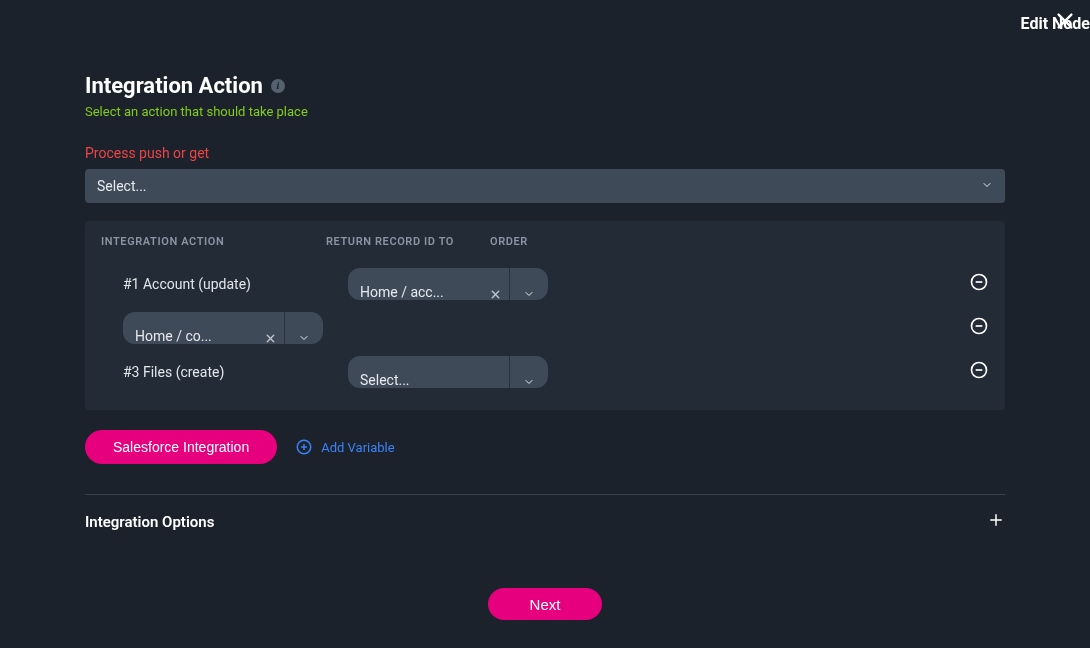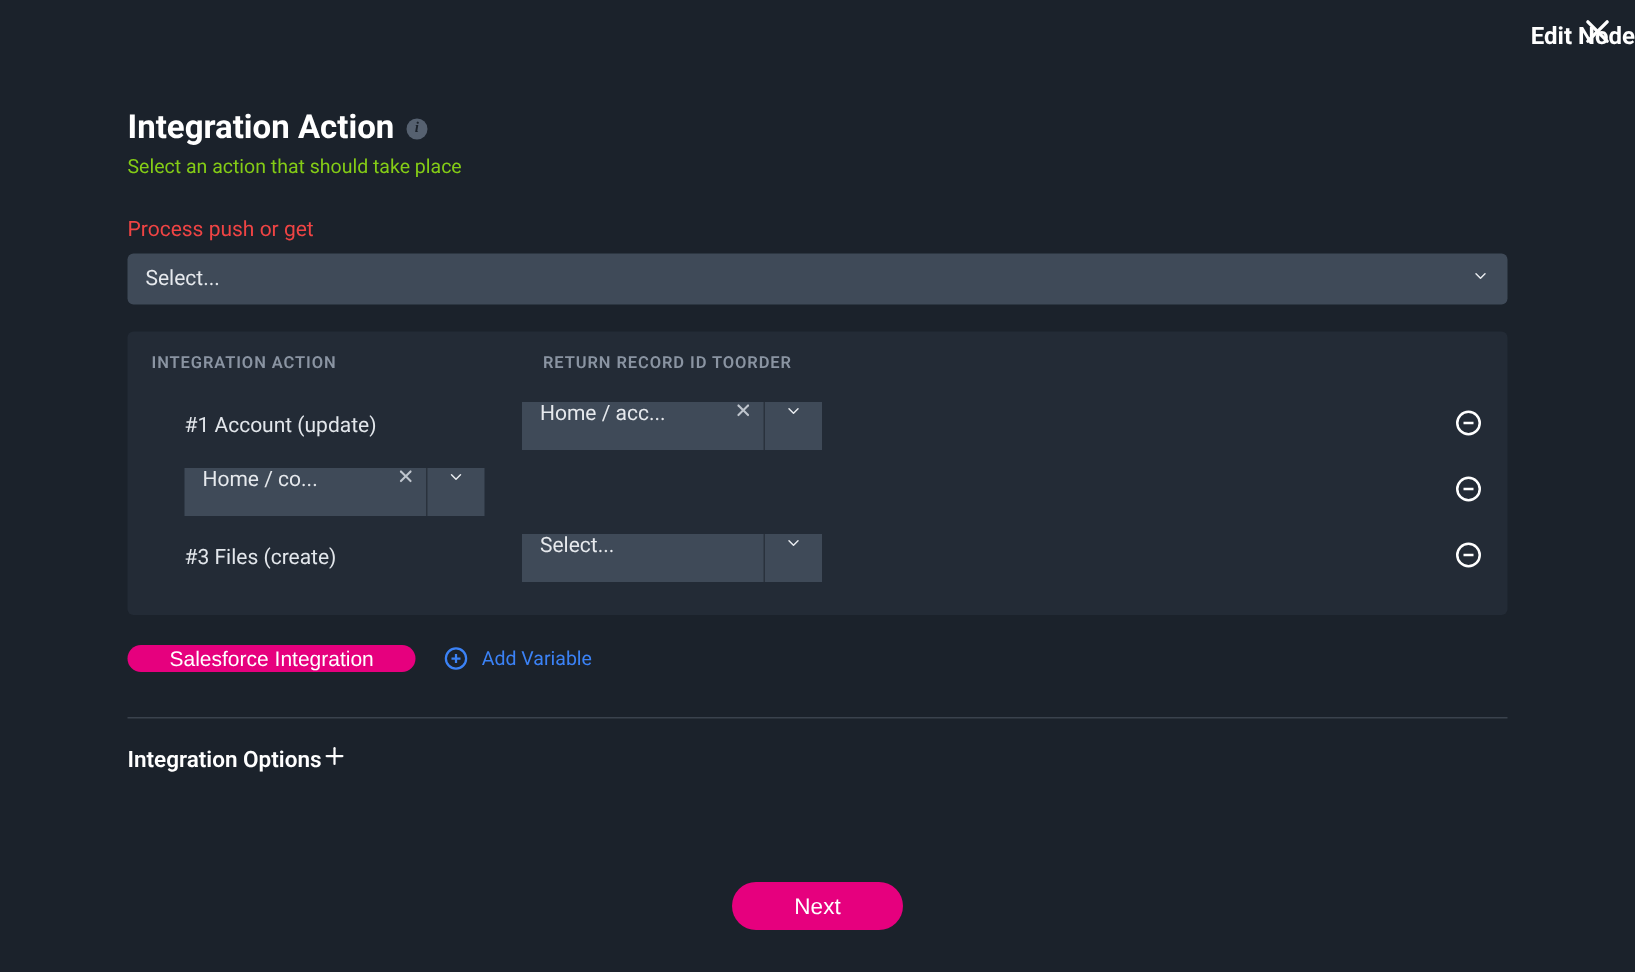--- a/index.html
+++ b/index.html
@@ -85,39 +85,39 @@
   }
   .thead {
     display: flex;
     color: #8a94a2;
     font-size: 11px;
     letter-spacing: 0.6px;
     font-weight: 600;
     padding-bottom: 14px;
   }
   .col-action { width: 225px; }
-  .col-return { width: 164px; text-align: right; }
+  .col-return { width: 164px; }
   .col-order  { flex: 1; }
   .row {
     display: flex;
     align-items: center;
     height: 44px;
     margin-left: 22px;
   }
   .row-label {
     width: 225px;
     font-size: 14px;
     color: #e2e6eb;
   }
   .row-select-wrap { width: 200px; }
   .combo {
     display: flex;
-    align-items: flex-start;
+    align-items: flex-end;
     background: #3f4a58;
-    border-radius: 0;
+    border-radius: 12px;
     height: 32px;
     overflow: hidden;
   }
   .combo-text {
     flex: 1;
     padding: 0 12px;
     font-size: 14px;
     color: #e6e9ed;
     white-space: nowrap;
     overflow: hidden;
@@ -156,21 +156,21 @@
     display: flex;
     align-items: center;
     gap: 18px;
     margin-top: 20px;
   }
   .pink-btn {
     background: #e6007e;
     color: #fff;
     border: none;
     border-radius: 999px;
-    height: 18px;
+    height: 34px;
     padding: 0 28px;
     font-size: 14px;
     font-weight: 500;
     cursor: pointer;
   }
   .add-var {
     display: flex;
     align-items: center;
     gap: 8px;
     color: #3b82f6;
@@ -181,21 +181,21 @@
     width: 18px; height: 18px;
   }
   .divider {
     height: 1px;
     background: #3a424d;
     margin-top: 30px;
   }
   .options-row {
     display: flex;
     align-items: center;
-    justify-content: flex-start;
+    justify-content: space-between;
     padding-top: 16px;
   }
   .options-title {
     font-size: 15px;
     font-weight: 600;
     color: #fff;
   }
   .expand-btn {
     color: #fff;
     cursor: pointer;

